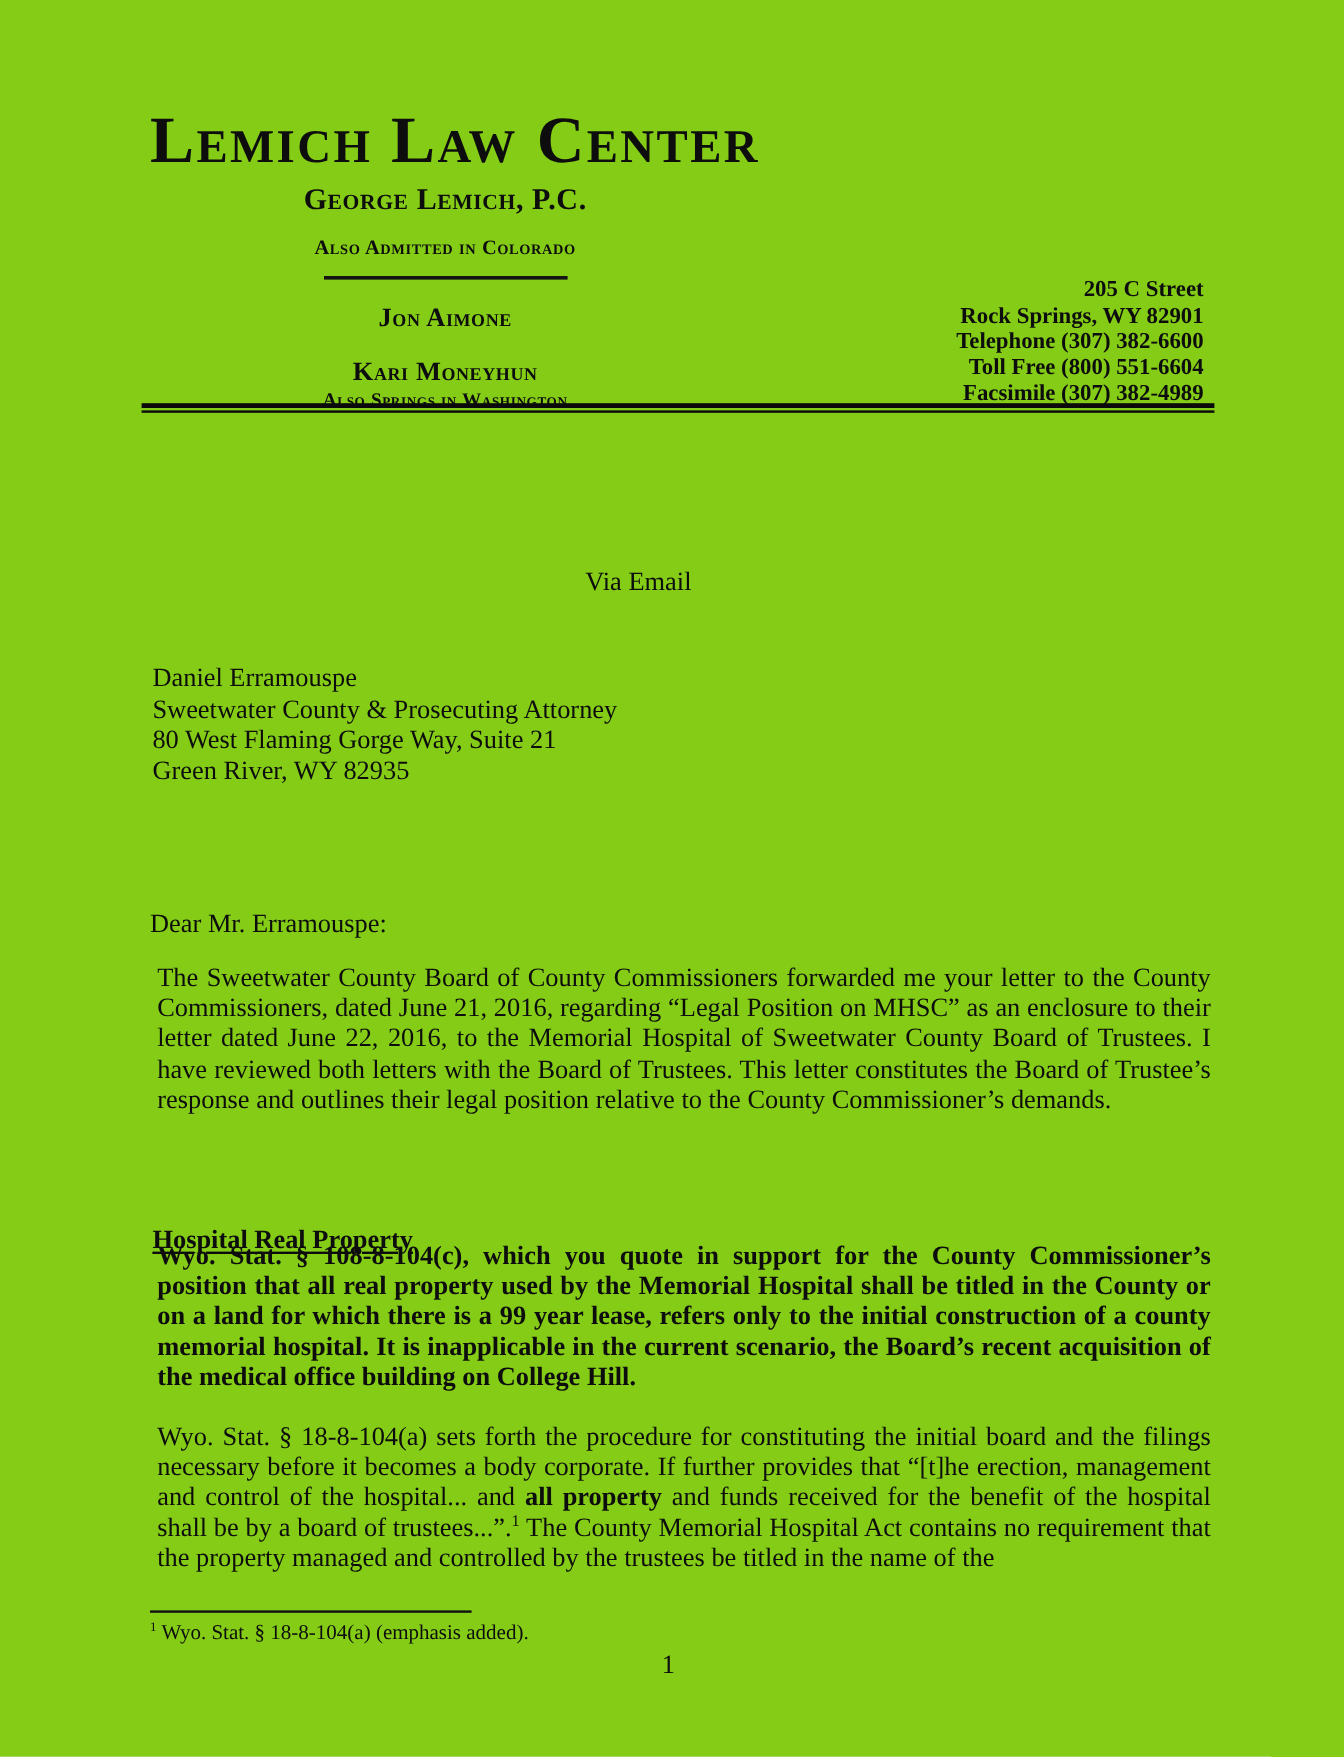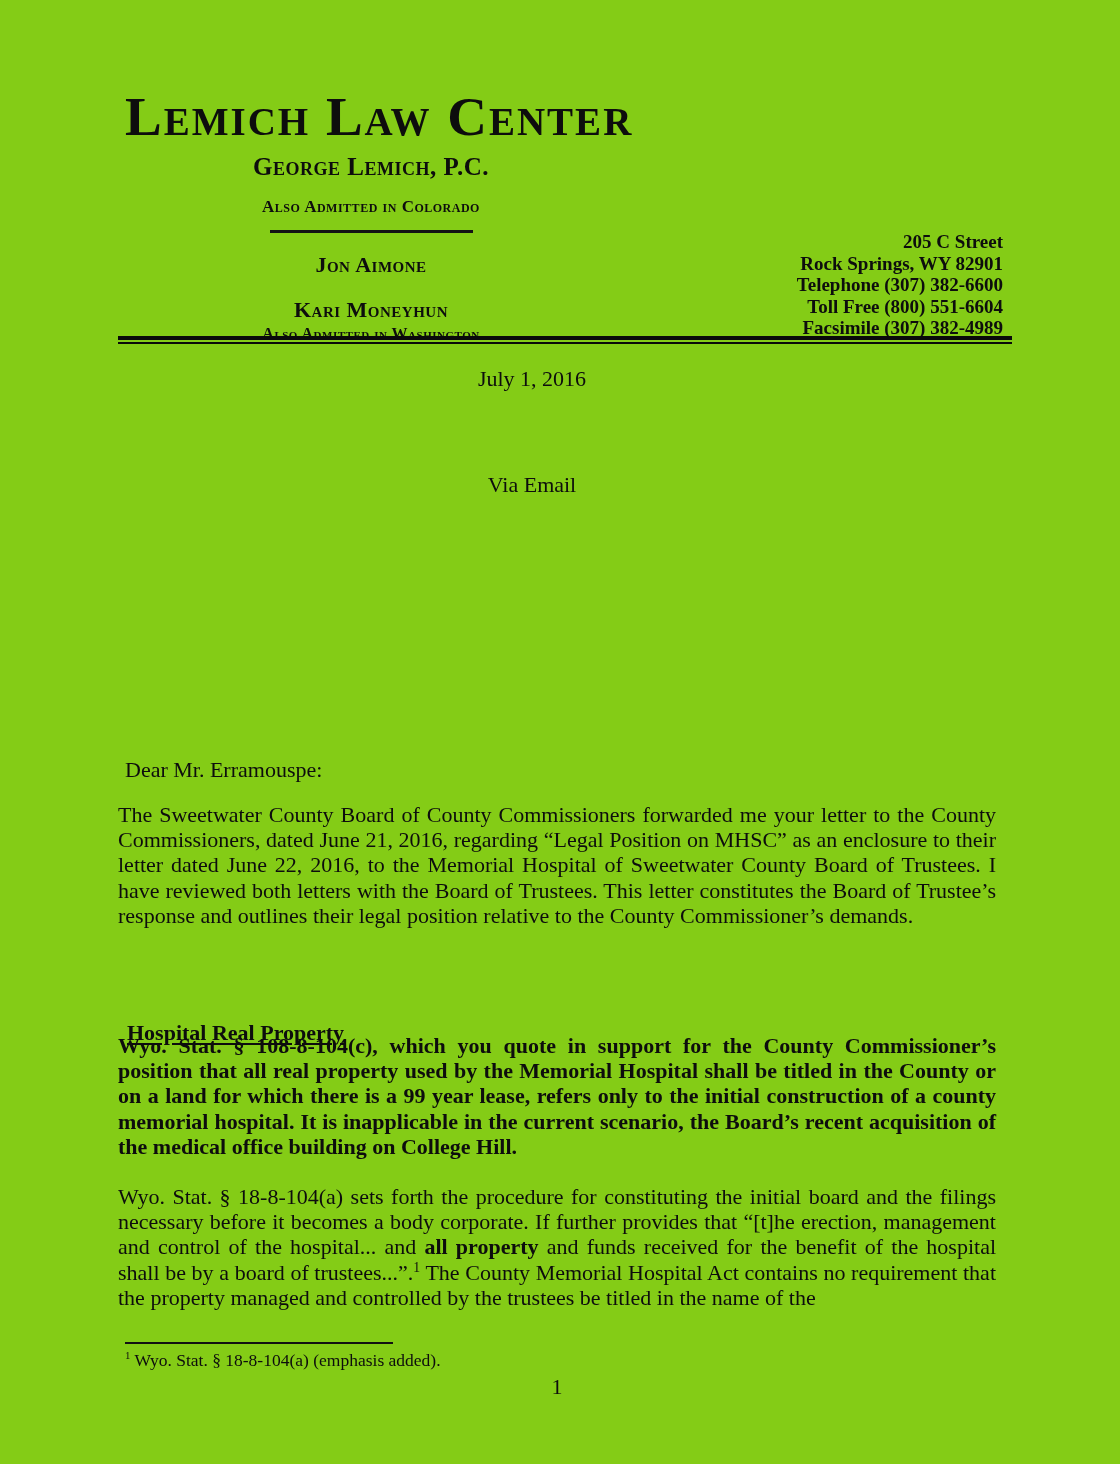--- a/index.html
+++ b/index.html
@@ -103,21 +103,21 @@
     font-weight: bold;
     white-space: pre-wrap;
   }
   .salutation {
     position: absolute;
     left: 125px; top: 757px;
     font-size: 22px;
   }
   .body-para {
     position: absolute;
-    left: 118px;
+    left: 131px;
     width: 878px;
     font-size: 22px;
     line-height: 25.2px;
     text-align: justify;
   }
   .para-1 { top: 802px; }
   .para-2 { top: 1033px; font-weight: bold; }
   .para-3 { top: 1184px; }
   .section-heading {
     position: absolute;
@@ -161,39 +161,44 @@
 
 <div class="page">
 
   <div class="lh-left">
     <div class="firm-name">Lemich Law Center</div>
     <div class="principal-name">George Lemich, P.C.</div>
     <div class="admission-note">Also Admitted in Colorado</div>
     <div class="lh-divider"></div>
     <div class="attorney-name">Jon Aimone</div>
     <div class="attorney-name">Kari Moneyhun</div>
-    <div class="attorney-note">Also Admitted in Washington</div>
+    <div class="attorney-note">Also Springs in Washington</div>
   </div>
 
   <div class="lh-right">
     <div>205 C Street</div>
     <div>Rock Springs, WY 82901</div>
     <div>Telephone (307) 382-6600</div>
     <div>Toll Free (800) 551-6604</div>
     <div>Facsimile (307) 382-4989</div>
   </div>
 
   <div class="header-rule">
     <div class="rule-thick"></div>
     <div class="rule-thin"></div>
   </div>
 
-  <div class="centered-line date-line">July 1, 2016</div>
   <div class="centered-line delivery-method">Via Email</div>
 
+  <div class="recipient-block">
+    <div>Daniel Erramouspe</div>
+    <div>Sweetwater County &amp; Prosecuting Attorney</div>
+    <div>80 West Flaming Gorge Way, Suite 21</div>
+    <div>Green River, WY 82935</div>
+  </div>
 
   <div class="salutation">Dear Mr. Erramouspe:</div>
 
   <p class="body-para para-1">The Sweetwater County Board of County Commissioners forwarded me your letter to the County Commissioners, dated June 21, 2016, regarding “Legal Position on MHSC” as an enclosure to their letter dated June 22, 2016, to the Memorial Hospital of Sweetwater County Board of Trustees.  I have reviewed both letters with the Board of Trustees.  This letter constitutes the Board of Trustee’s response and outlines their legal position relative to the County Commissioner’s demands.</p>
 
   <div class="section-heading">Hospital Real Property</div>
 
   <p class="body-para para-2">Wyo. Stat. § 108-8-104(c), which you quote in support for the County Commissioner’s position that all real property used by the Memorial Hospital shall be titled in the County or on a land for which there is a 99 year lease, refers only to the initial construction of a county memorial hospital.  It is inapplicable in the current scenario, the Board’s recent acquisition of the medical office building on College Hill.</p>
 
   <p class="body-para para-3"><span>Wyo. Stat. § 18-8-104(a) sets forth the procedure for constituting the initial board and the filings necessary before it becomes a body corporate.  If further provides that “[t]he erection, management and control of the hospital... and </span><span class="bold-emphasis">all property</span><span> and funds received for the benefit of the hospital shall be by a board of trustees...”.</span><sup class="fn-ref">1</sup><span> The County Memorial Hospital Act contains no requirement that the property managed and controlled by the trustees be titled in the name of the</span></p>

